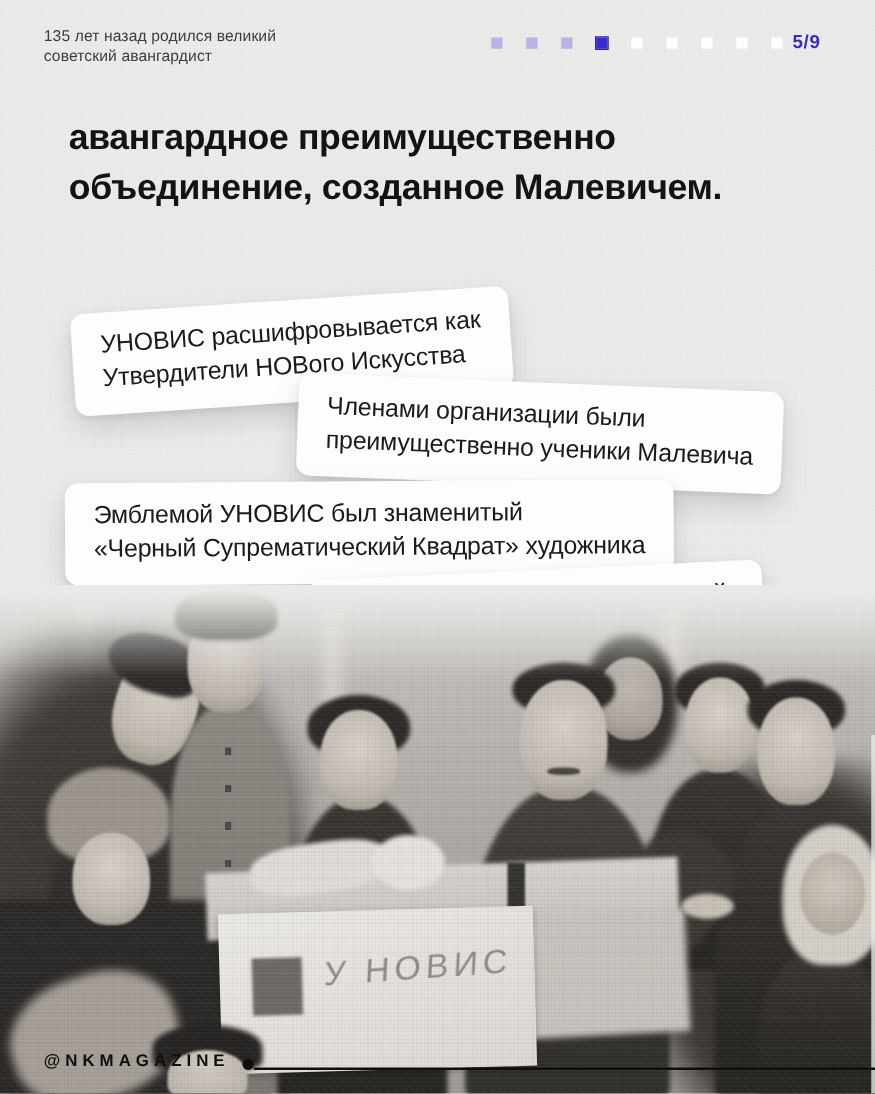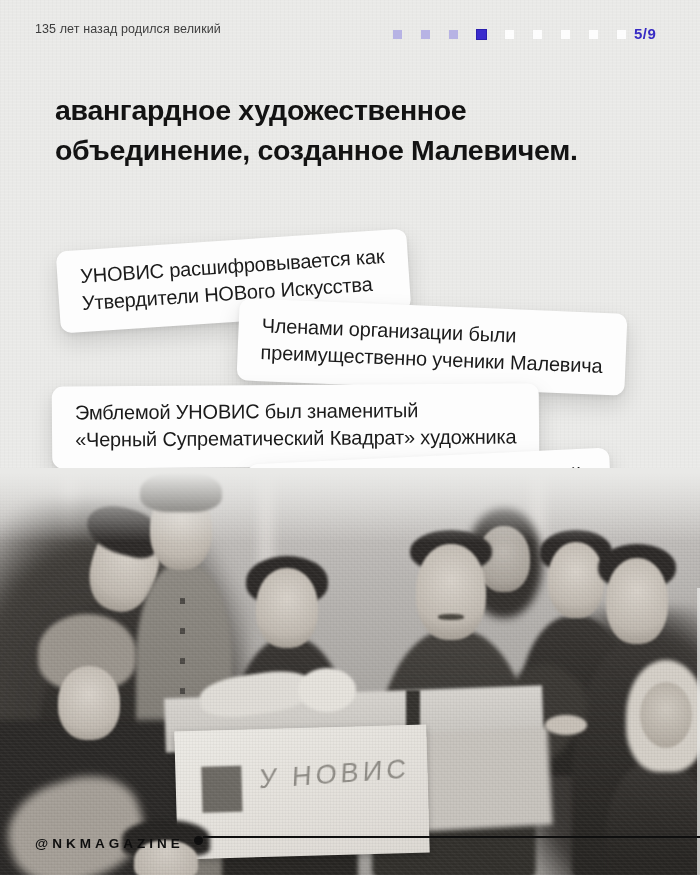--- a/index.html
+++ b/index.html
@@ -138,48 +138,49 @@
     background-image:
       repeating-linear-gradient(0deg, rgba(255,255,255,.06) 0 1px, rgba(0,0,0,.05) 1px 2px, transparent 2px 3px),
       repeating-linear-gradient(90deg, rgba(0,0,0,.05) 0 1px, transparent 1px 3px),
       repeating-linear-gradient(45deg, rgba(255,255,255,.03) 0 2px, transparent 2px 5px); }
   .top-fade { left:0; top:0; width:700px; height:74px;
     background:linear-gradient(180deg,#e9e9e7 6%, rgba(233,233,231,0) 100%); }
   .edge-strip { left:697px; top:120px; width:3px; height:287px; background:#e9e9e7; opacity:.8; }
 
   
   .footer { position:absolute; left:35px; right:0; top:836px; height:20px;
-            display:flex; align-items:flex-start; z-index:5; }
+            display:flex; align-items:flex-end; z-index:5; }
   .handle { font-size:13.5px; font-weight:bold; letter-spacing:4px; color:#0e0e0e; }
   .footer-dot { width:9px; height:9px; background:#0e0e0e; border-radius:50%; margin-left:10px; }
   .footer-line { flex:1; height:2px; background:#0e0e0e; }
 </style>
 </head>
 <body>
 
 <div class="slide">
 
   <div class="tagline">
     <span>135 лет назад родился великий</span>
+    <span>советский авангардист</span>
   </div>
   <div class="dots">
       <span class="dot seen"></span>
       <span class="dot seen"></span>
       <span class="dot seen"></span>
       <span class="dot active"></span>
       <span class="dot unseen"></span>
       <span class="dot unseen"></span>
       <span class="dot unseen"></span>
       <span class="dot unseen"></span>
       <span class="dot unseen"></span>
     </div>
   <div class="page-count">5/9</div>
 
   <h1 class="title">
-    <span>авангардное художественное</span>
+    <span>авангардное преимущественно</span>
     <span>объединение, созданное Малевичем.</span>
   </h1>
 
   <div class="card card1">
     <span>УНОВИС расшифровывается как</span>
     <span>Утвердители НОВого Искусства</span>
   </div>
   <div class="card card2">
     <span>Членами организации были</span>
     <span>преимущественно ученики Малевича</span>

